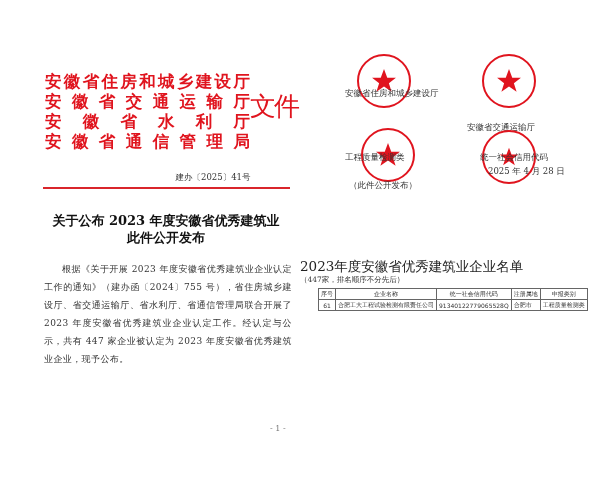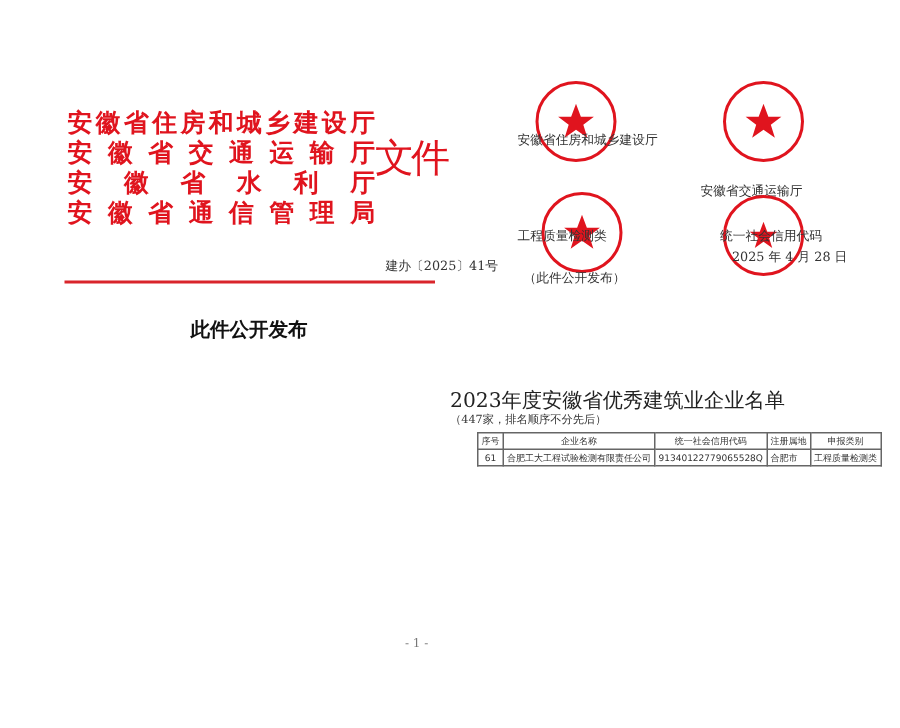--- a/index.html
+++ b/index.html
@@ -7,21 +7,21 @@
            font-family: "DejaVu Serif", "Liberation Serif", serif; color: #222; }
     .abs { position: absolute; }
 
     
     .org-block { left: 45px; top: 72px; width: 205px; color: #e0141e; }
     .org-line { font-size: 16.5px; font-weight: bold; line-height: 20px; height: 20px;
                 display: flex; justify-content: space-between; white-space: nowrap; }
     .org-line span { display: inline-block; }
     .wenjian { left: 250px; top: 86px; color: #e0141e; font-size: 26px; line-height: 40px;
                font-family: "DejaVu Sans", sans-serif; letter-spacing: -2px; }
-    .docno { left: 0; width: 332px; top: 172px; text-align: right; font-size: 8.5px; color: #333; }
+    .docno { left: 0; width: 332px; top: 172px; text-align: center; font-size: 8.5px; color: #333; padding-left: 47px; }
     .redline { left: 43px; top: 187px; width: 247px; height: 2px; background: #d9252b; }
 
     .title { left: 0; width: 332px; top: 212px; text-align: center; font-size: 13px;
              font-weight: bold; line-height: 17px; color: #111; }
 
     .body-text { left: 44px; top: 260px; width: 248px; font-size: 9px; line-height: 18px; color: #333;
                  text-align: justify; letter-spacing: 0.4px; }
     .body-text p { margin: 0; }
     .body-text p.indent { text-indent: 18px; }
 
@@ -91,24 +91,26 @@
       <span>理</span>
       <span>局</span>
     </div>
 </div>
 <div class="abs wenjian">文件</div>
 
 <div class="abs docno">建办〔2025〕41号</div>
 <div class="abs redline"></div>
 
 <div class="abs title">
+  <div>关于公布 2023 年度安徽省优秀建筑业</div>
   <div>此件公开发布</div>
 </div>
 
 <div class="abs body-text">
+  <p class="indent">根据《关于开展 2023 年度安徽省优秀建筑业企业认定工作的通知》（建办函〔2024〕755 号），省住房城乡建设厅、省交通运输厅、省水利厅、省通信管理局联合开展了 2023 年度安徽省优秀建筑业企业认定工作。经认定与公示，共有 447 家企业被认定为 2023 年度安徽省优秀建筑业企业，现予公布。</p>
 </div>
 
 <div class="abs page-num">- 1 -</div>
 
 <div class="abs seal" style="left:357px; top:54px;">
   <div class="star">
     <svg width="26" height="26" viewBox="0 0 24 24">
         <polygon points="12,1 15,9 23,9 16.5,14 19,22 12,17 5,22 7.5,14 1,9 9,9" fill="#e0141e"></polygon>
       </svg>
   </div>

